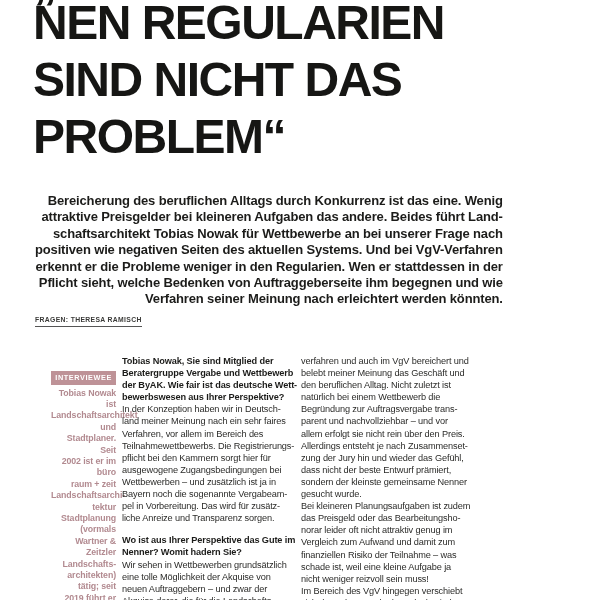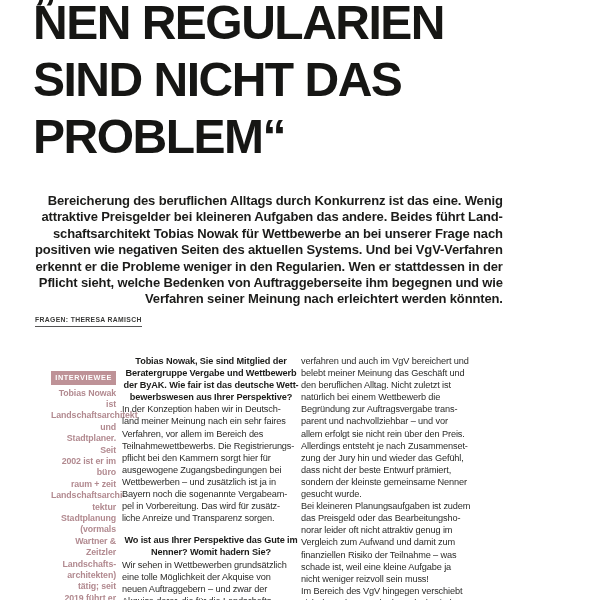--- a/index.html
+++ b/index.html
@@ -88,21 +88,21 @@
     position: absolute;
     top: 355px;
     font-size: 9.2px;
     line-height: 12.1px;
     letter-spacing: -0.12px;
     color: #2b2b29;
   }
   .col-middle { left: 122px; width: 178px; }
   .col-right  { left: 301px; width: 172px; }
   .qa { white-space: pre-line; margin: 0; }
-  .question { font-weight: 700; color: #1c1c1a; text-align: center; }
+  .question { font-weight: 700; color: #1c1c1a; }
   .gap-top { margin-top: 10px; }
 </style>
 </head>
 <body>
 
 <div class="page">
 
   <div class="headline-quote">„</div>
 
   <h1 class="headline">NEN REGULARIEN

